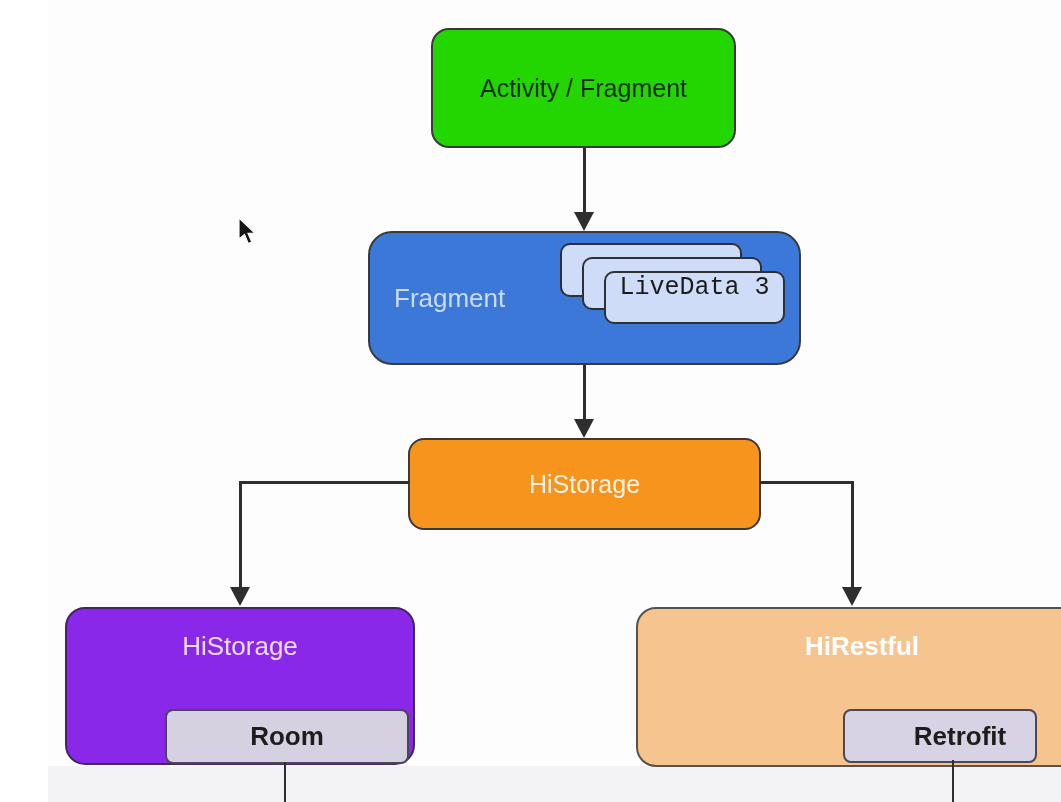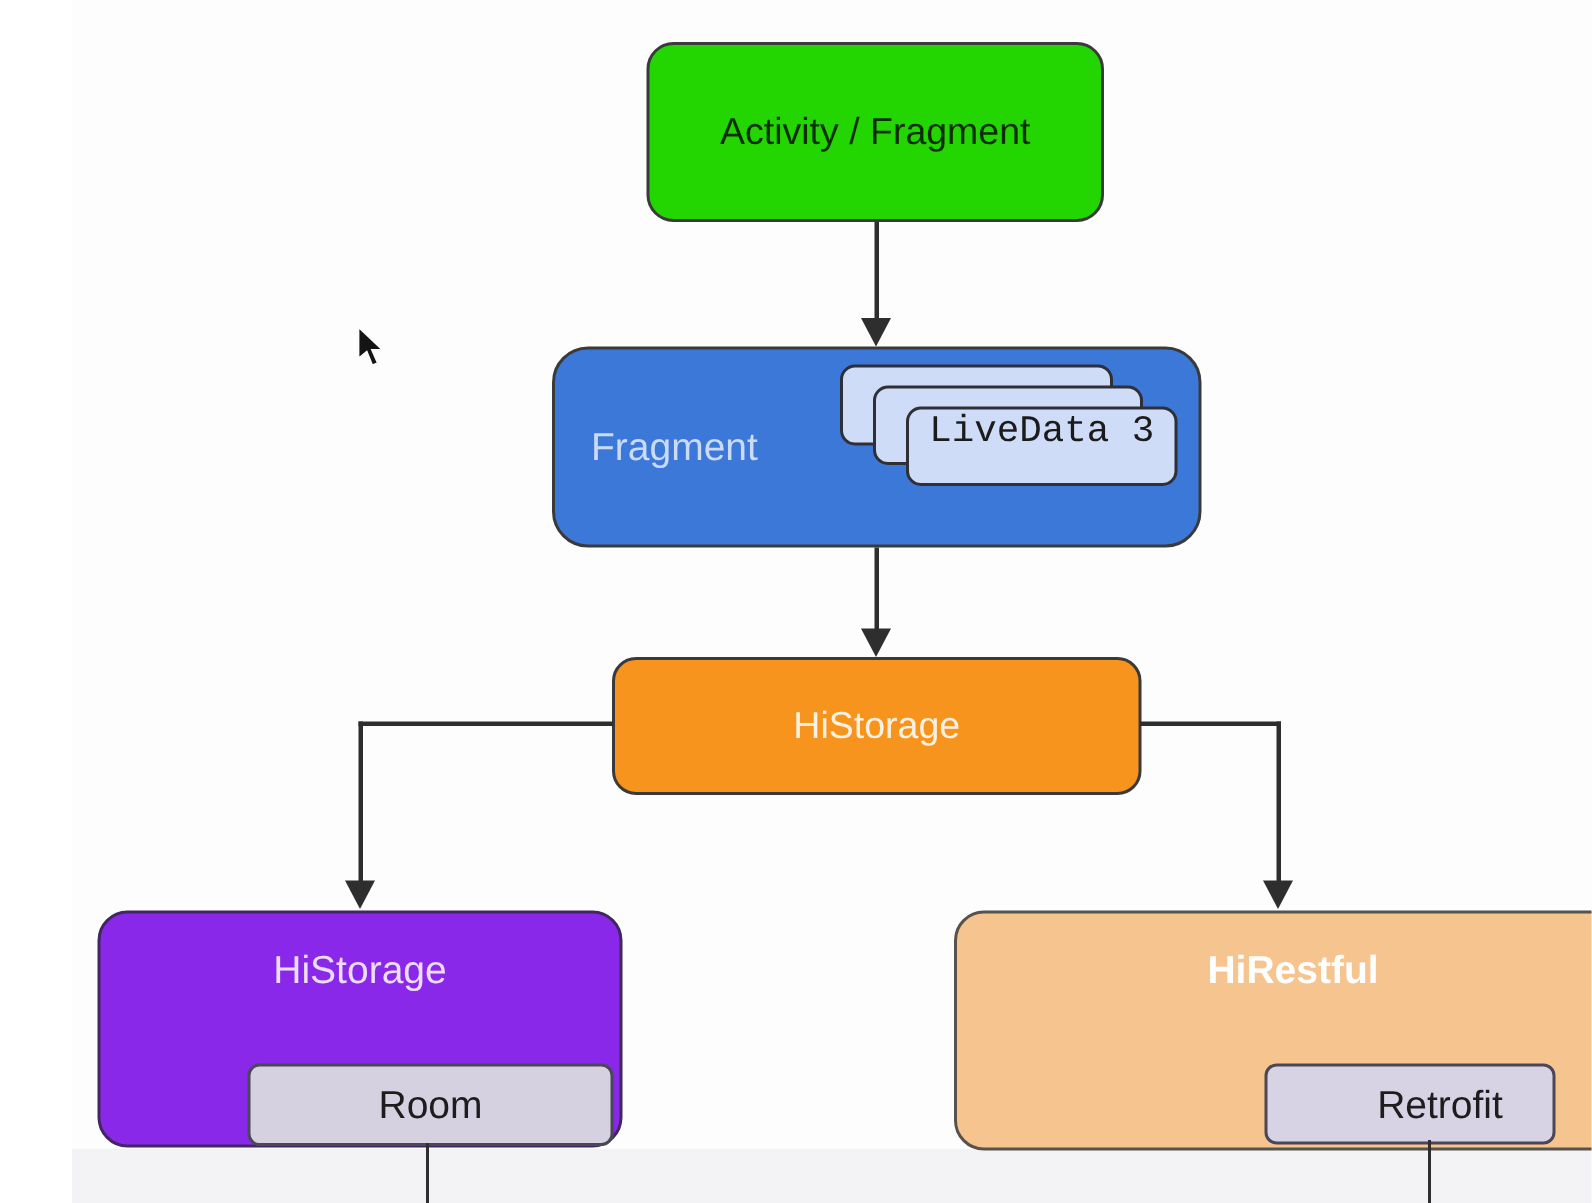--- a/index.html
+++ b/index.html
@@ -83,21 +83,21 @@
   }
   .sub-node{
     position:absolute;
     border:2px solid #4b4756;
     box-sizing:border-box;
     border-radius:8px;
     display:flex;
     align-items:center;
     justify-content:center;
     font-size:26px;
-    font-weight:normal;
+    font-weight:bold;
   }
   .sub-room   { left:98px;  top:100px; width:244px; height:55px; }
   .sub-retrofit{ left:205px; top:100px; width:194px; height:54px;padding-left:40px; }
   .vline,.hline{ position:absolute; background:#2e2e2e; }
   .vline{ width:3px; }
   .hline{ height:3px; }
   .arrowhead{
     position:absolute;
     width:0; height:0;
     border-left:10px solid transparent;

